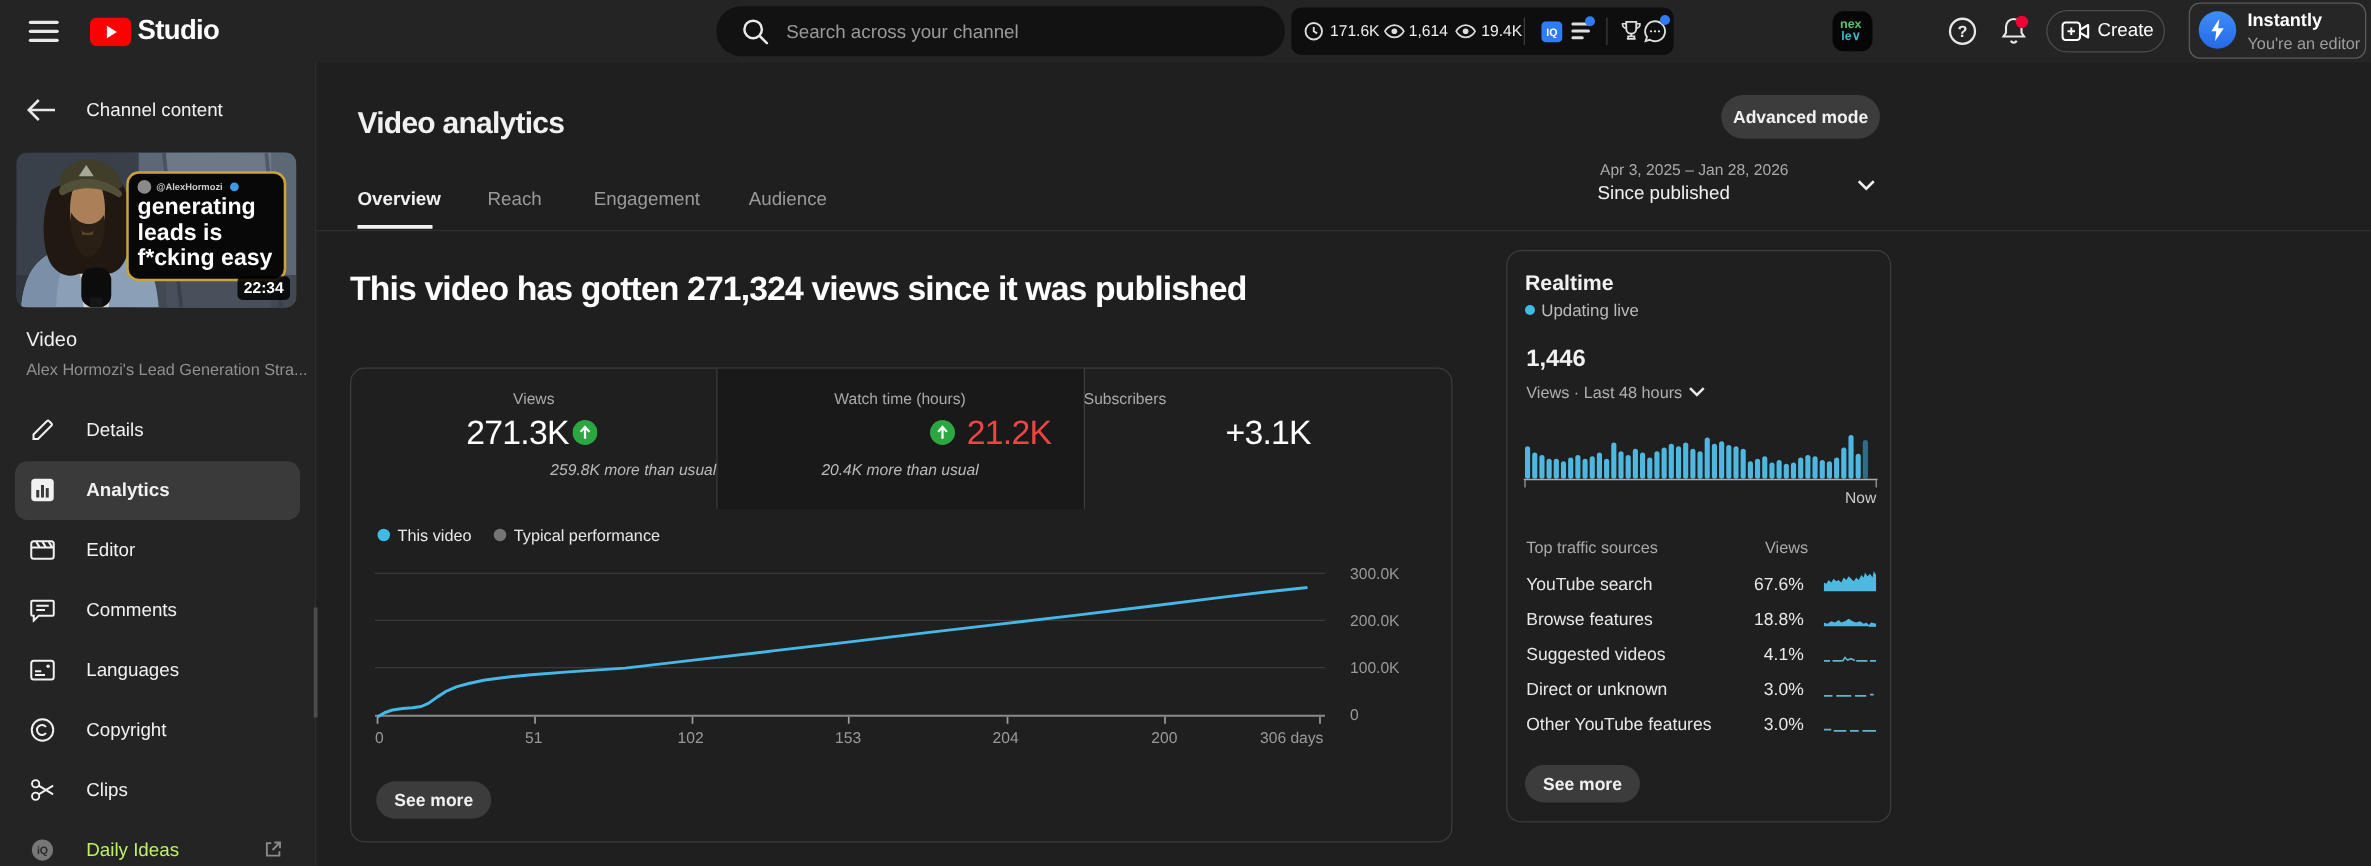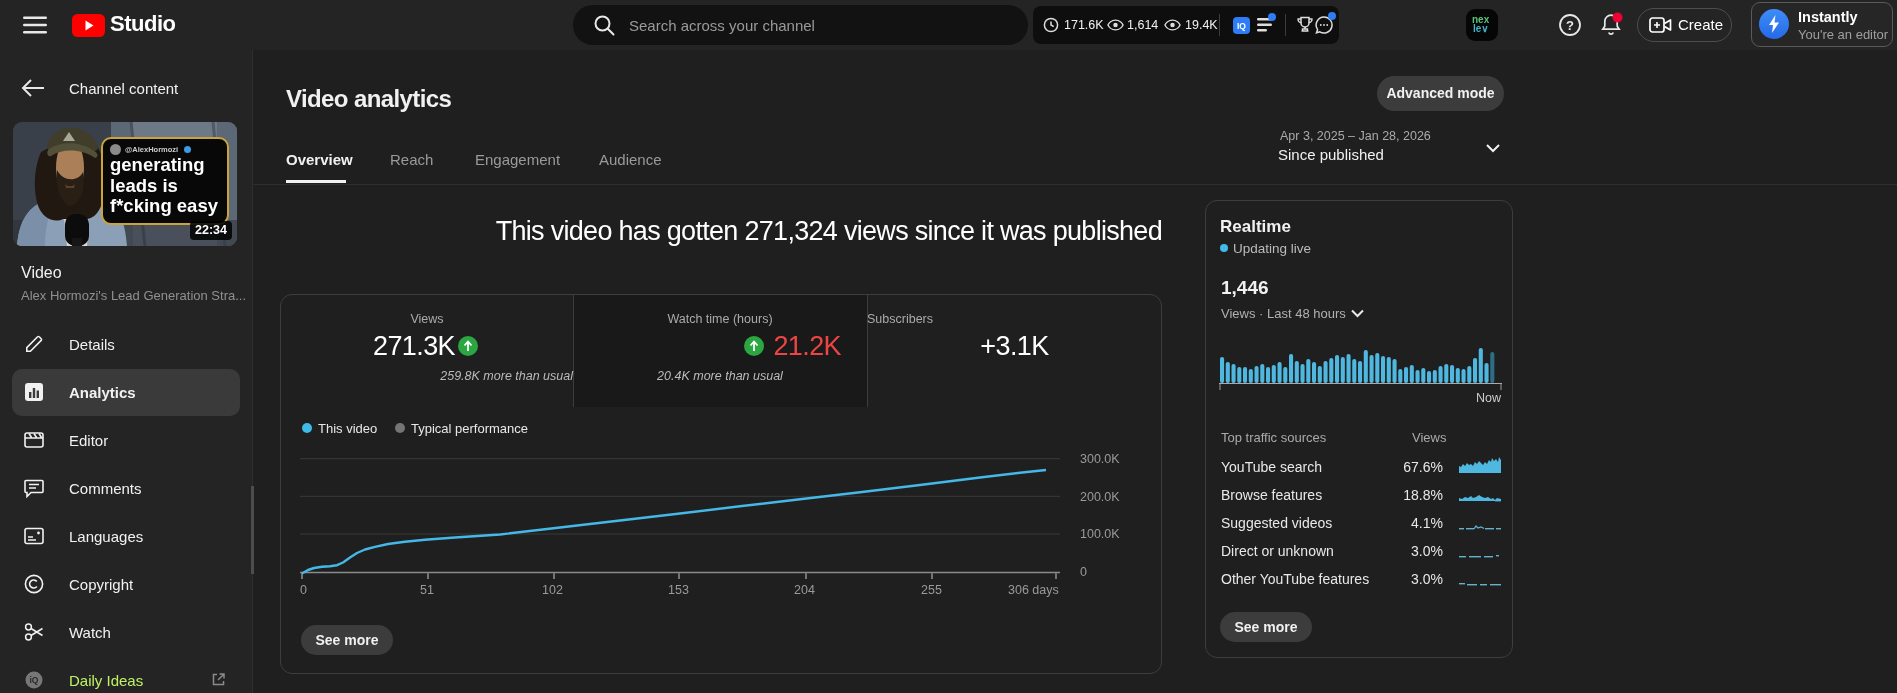--- a/index.html
+++ b/index.html
@@ -190,21 +190,21 @@
 <svg style="left:24px;top:574px" width="20" height="20" viewBox="0 0 20 20">
     <circle cx="10" cy="10" r="8.6" fill="none" stroke="#f1f1f1" stroke-width="1.6"></circle>
     <path d="M12.8 7.6 a4 4 0 1 0 0 4.8" fill="none" stroke="#f1f1f1" stroke-width="1.6"></path>
   </svg>
 <div class="txt" style="left:69px;top:576px;font-size:15px;font-weight:400;color:#f1f1f1">Copyright</div>
 <svg style="left:24px;top:622px" width="20" height="20" viewBox="0 0 20 20">
     <circle cx="4.5" cy="5" r="2.9" fill="none" stroke="#f1f1f1" stroke-width="1.5"></circle>
     <circle cx="4.5" cy="15" r="2.9" fill="none" stroke="#f1f1f1" stroke-width="1.5"></circle>
     <path d="M7 6.5 L18.5 13.5 M7 13.5 L18.5 6.5" stroke="#f1f1f1" stroke-width="1.5"></path>
   </svg>
-<div class="txt" style="left:69px;top:624px;font-size:15px;font-weight:400;color:#f1f1f1">Watch</div>
+<div class="txt" style="left:69px;top:624px;font-size:15px;font-weight:400;color:#f1f1f1">Clips</div>
 <svg style="left:24px;top:670px" width="20" height="20" viewBox="0 0 20 20">
     <circle cx="10" cy="10" r="8.5" fill="#777"></circle>
     <text x="10" y="13.2" font-size="8.5" font-weight="700" fill="#2a2a2a" text-anchor="middle" font-family="Liberation Sans">iQ</text>
   </svg>
 <div class="txt" style="left:69px;top:672px;font-size:15px;font-weight:400;color:#bef264">Daily Ideas</div>
 <svg style="left:211px;top:672px" width="15" height="15" viewBox="0 0 15 15">
     <path d="M6 2.5 H2.5 V12.5 H12.5 V9" fill="none" stroke="#8a8a8a" stroke-width="1.5"></path>
     <path d="M8.5 2 H13 V6.5 M13 2 L7 8" fill="none" stroke="#8a8a8a" stroke-width="1.5"></path>
   </svg>
 
@@ -217,21 +217,21 @@
 <div class="txt" style="left:599px;top:151px;font-size:15px;color:#9a9a9a">Audience</div>
 <div class="abs" style="left:286px;top:180px;width:60px;height:3px;background:#f1f1f1"></div>
 <div class="abs" style="left:253px;top:184px;width:1644px;height:1px;background:#2e2e2e"></div>
 
 <div class="txt" style="left:1280px;top:129px;font-size:12.5px;color:#aaa">Apr 3, 2025 – Jan 28, 2026</div>
 <div class="txt" style="left:1278px;top:146px;font-size:15px;color:#f1f1f1">Since published</div>
 <svg style="left:1484px;top:141px" width="18" height="14" viewBox="0 0 18 14">
 <path d="M3 4 L9 10 L15 4" fill="none" stroke="#f1f1f1" stroke-width="2"></path>
 </svg>
 
-<div class="abs" style="left:280px;top:216px;width:882px;text-align:right;font-size:27px;font-weight:400;color:#fff;letter-spacing:-0.7px">This video has gotten 271,324 views since it was published</div>
+<div class="abs" style="left:280px;top:216px;width:882px;text-align:left;font-size:27px;font-weight:700;color:#fff;letter-spacing:-0.7px">This video has gotten 271,324 views since it was published</div>
 
 <div class="abs" style="left:280px;top:294px;width:882px;height:380px;border:1px solid #3d3d3d;border-radius:12px"></div>
 <div class="abs" style="left:573px;top:295px;width:294px;height:112px;background:#191919"></div>
 <div class="abs" style="left:573px;top:295px;width:1px;height:112px;background:#3d3d3d"></div>
 <div class="abs" style="left:867px;top:295px;width:1px;height:112px;background:#3d3d3d"></div>
 
 <div class="abs" style="left:281px;top:312px;width:292px;text-align:center;font-size:12.5px;color:#aaa">Views</div>
 <div class="abs" style="left:573px;top:312px;width:294px;text-align:center;font-size:12.5px;color:#aaa">Watch time (hours)</div>
 <div class="abs" style="left:867px;top:312px;width:295px;font-size:12.5px;color:#aaa">Subscribers</div>
 
@@ -272,21 +272,21 @@
 <div class="txt" style="left:1080px;top:452px;font-size:12.5px;color:#9a9a9a">300.0K</div>
 <div class="txt" style="left:1080px;top:490px;font-size:12.5px;color:#9a9a9a">200.0K</div>
 <div class="txt" style="left:1080px;top:527px;font-size:12.5px;color:#9a9a9a">100.0K</div>
 <div class="txt" style="left:1080px;top:565px;font-size:12.5px;color:#9a9a9a">0</div>
 
 <div class="txt" style="left:300px;top:583px;font-size:12.5px;color:#9a9a9a">0</div>
 <div class="txt" style="left:420px;top:583px;font-size:12.5px;color:#9a9a9a">51</div>
 <div class="txt" style="left:542px;top:583px;font-size:12.5px;color:#9a9a9a">102</div>
 <div class="txt" style="left:668px;top:583px;font-size:12.5px;color:#9a9a9a">153</div>
 <div class="txt" style="left:794px;top:583px;font-size:12.5px;color:#9a9a9a">204</div>
-<div class="txt" style="left:921px;top:583px;font-size:12.5px;color:#9a9a9a">255</div>
+<div class="txt" style="left:921px;top:583px;font-size:12.5px;color:#9a9a9a">200</div>
 <div class="txt" style="left:1008px;top:583px;font-size:12.5px;color:#9a9a9a">306 days</div>
 
 <div class="abs" style="left:301px;top:625px;width:92px;height:30px;background:#3c3c3c;border-radius:15px;text-align:center;line-height:30px;font-size:14px;font-weight:600;color:#f1f1f1">See more</div>
 
 <div class="abs" style="left:1205px;top:200px;width:308px;height:458px;border:1px solid #3d3d3d;border-radius:12px"></div>
 <div class="txt" style="left:1220px;top:217px;font-size:17px;font-weight:700;color:#f1f1f1">Realtime</div>
 <div class="abs" style="left:1220px;top:244px;width:8px;height:8px;border-radius:50%;background:#3fbbe8"></div>
 <div class="txt" style="left:1233px;top:241px;font-size:13.5px;color:#bbb">Updating live</div>
 <div class="txt" style="left:1221px;top:277px;font-size:19px;font-weight:700;color:#f1f1f1">1,446</div>
 <div class="txt" style="left:1221px;top:306px;font-size:13px;color:#b0b0b0">Views · Last 48 hours</div>

